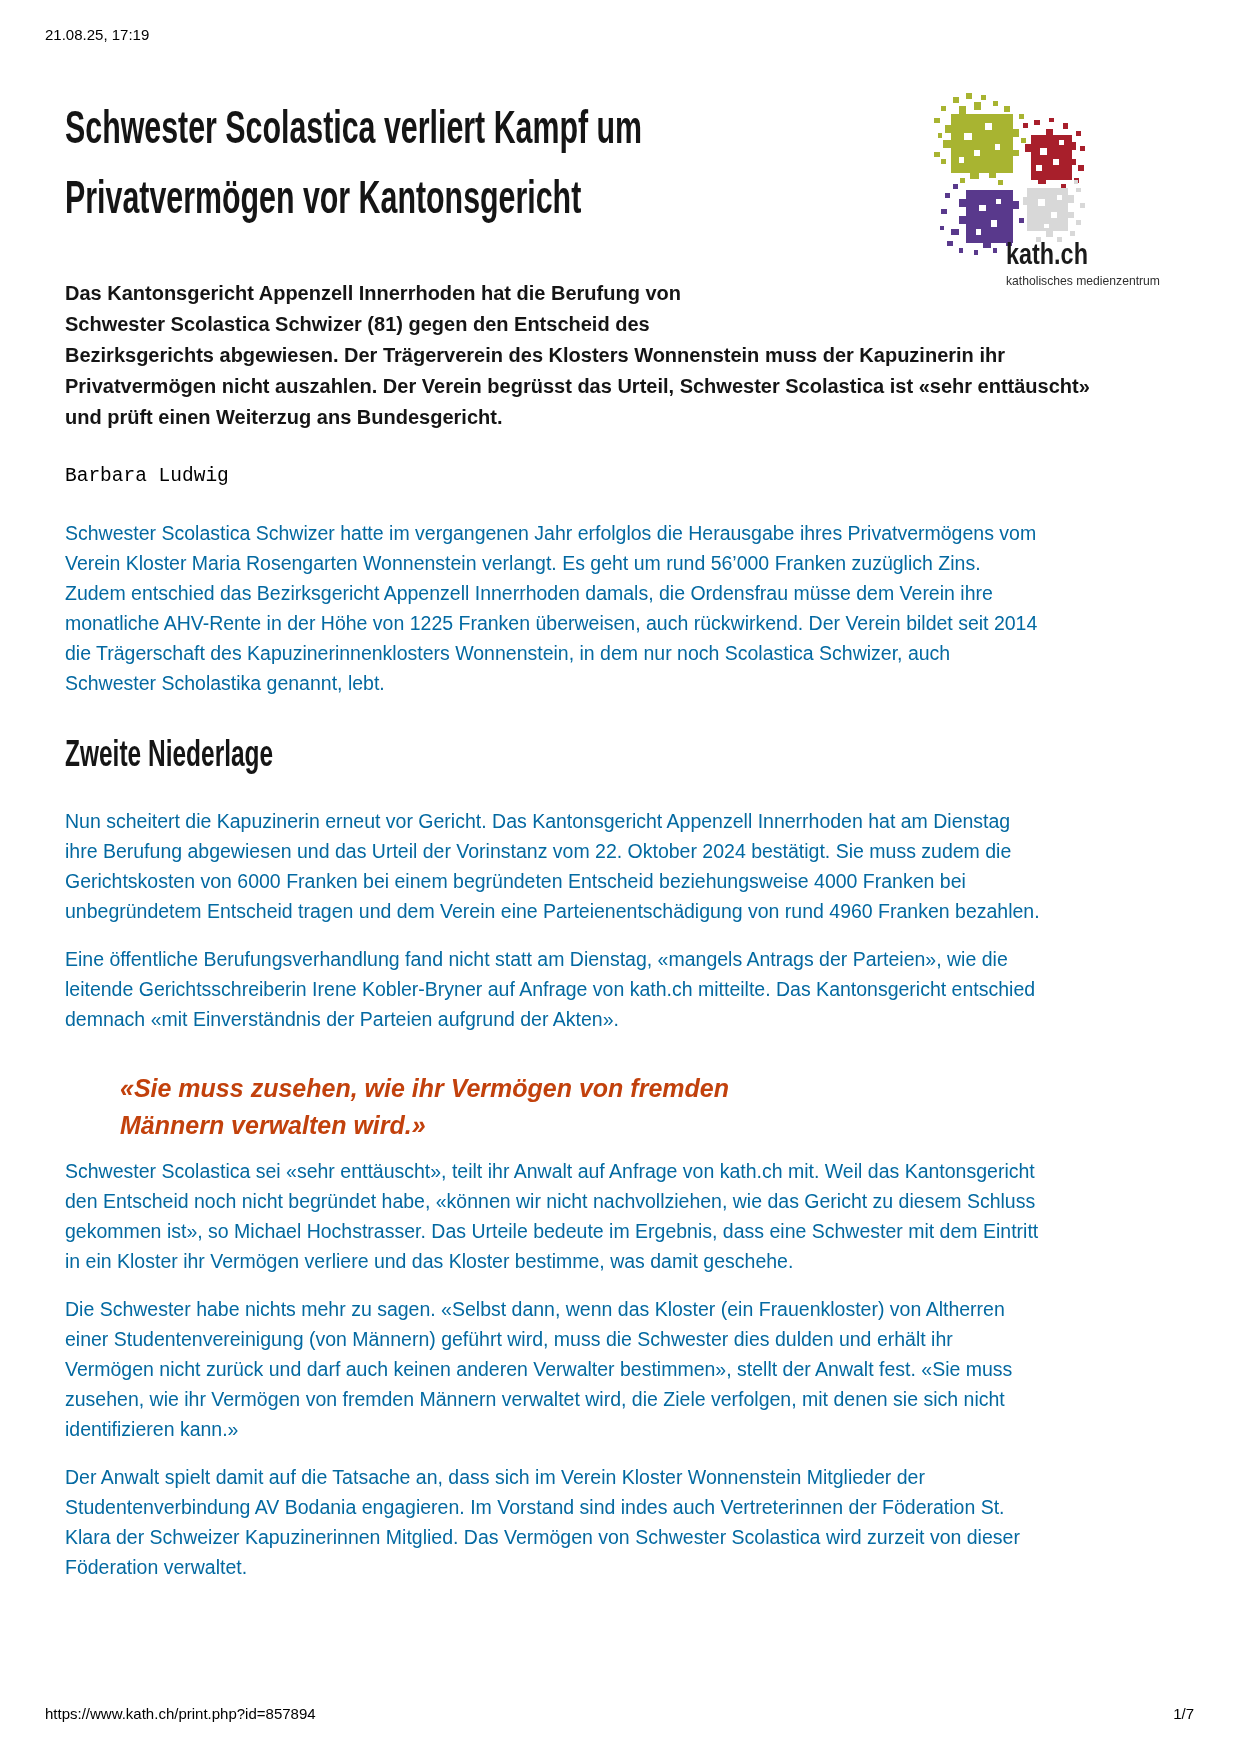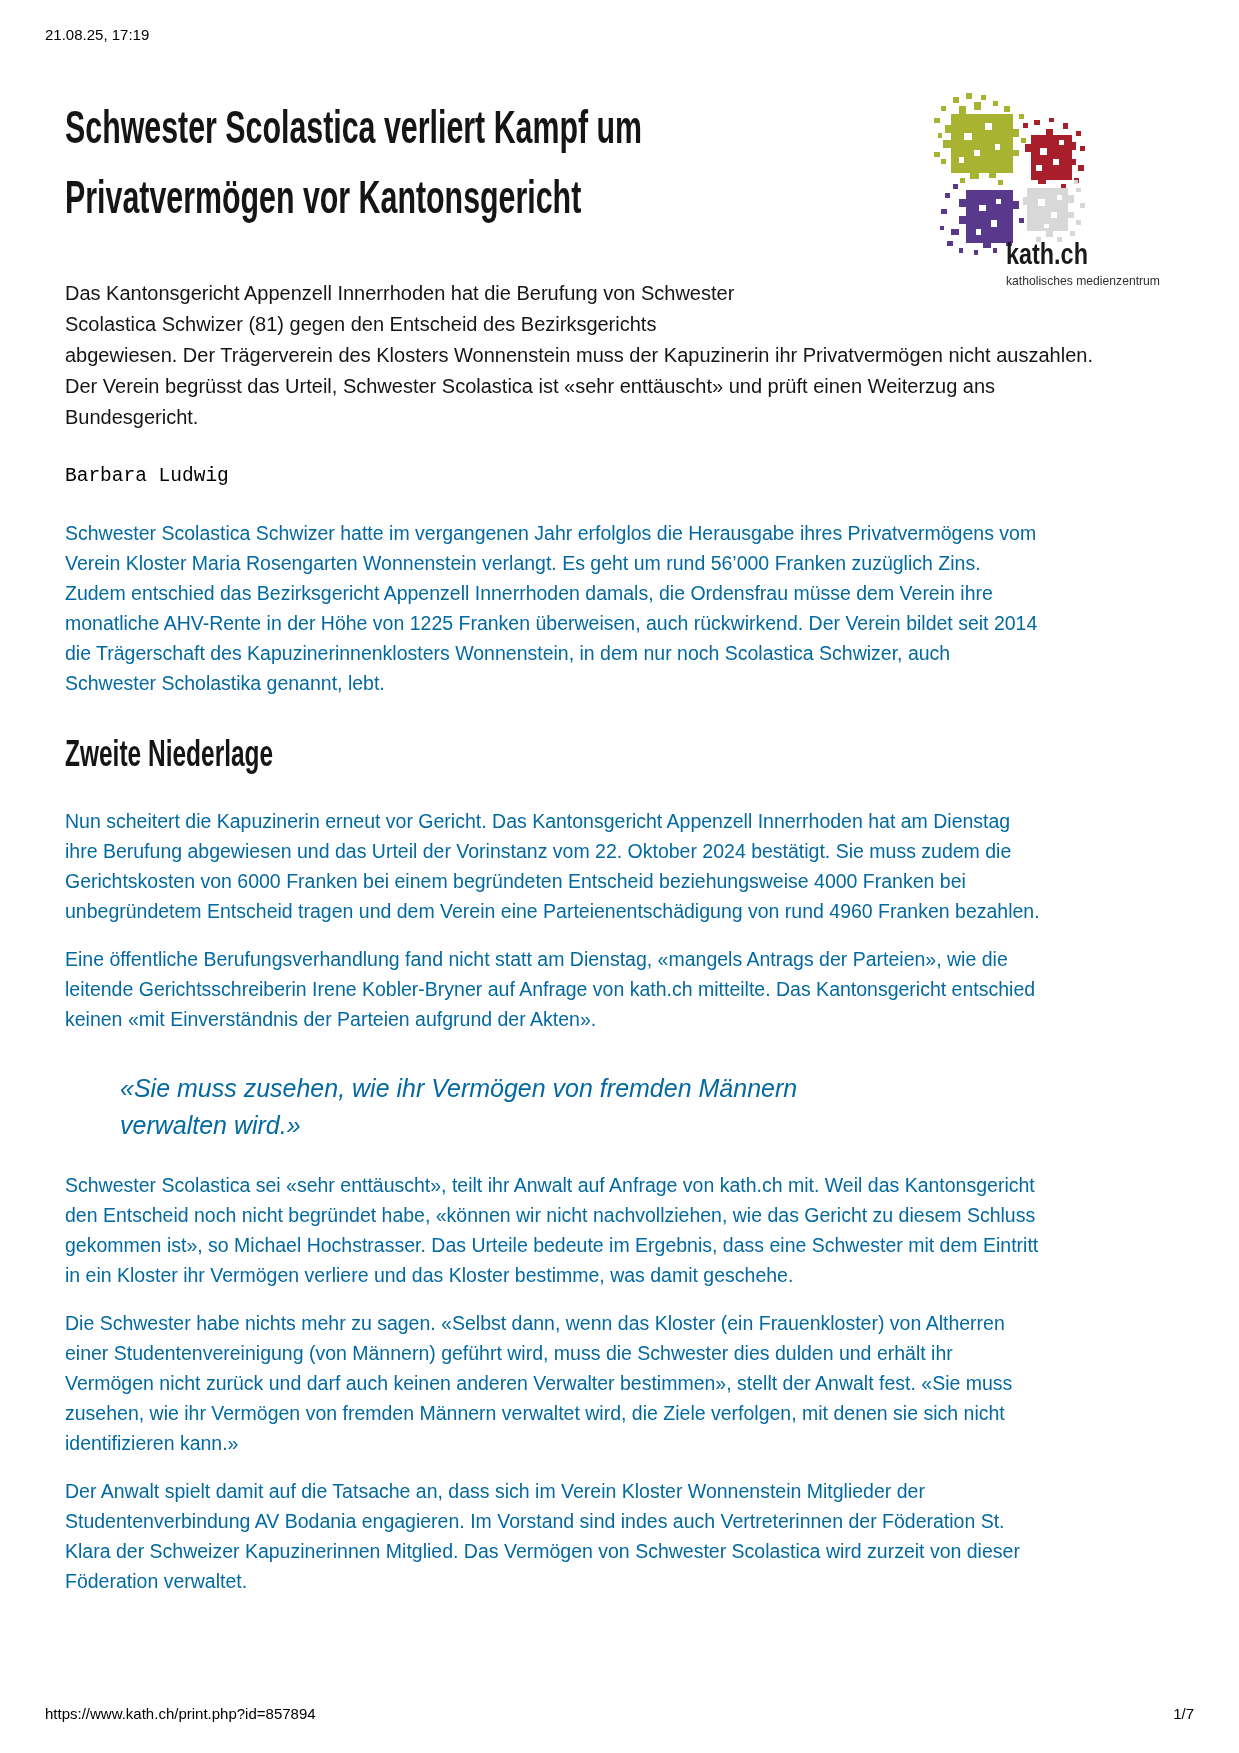--- a/index.html
+++ b/index.html
@@ -21,28 +21,28 @@
   .article{position:absolute;top:84px;left:65px;width:1110px;}
   .logo{float:right;width:385px;height:220px;margin:6px 0 10px 18px;position:relative;}
   .logo svg{position:absolute;left:142px;top:0;}
   .logo-text{position:absolute;left:216px;top:148px;white-space:nowrap;}
   .logo-name{display:block;font-size:30px;font-weight:bold;color:#1a1a1a;
     transform:scaleX(.78);transform-origin:left top;line-height:32px;}
   .logo-tagline{display:block;font-size:13.5px;color:#2e2e2e;margin-top:3px;
     transform:scaleX(.9);transform-origin:left top;}
   h1.title{margin:8px 0 46px 0;font-size:46px;font-weight:bold;line-height:70px;
     color:#151515;white-space:nowrap;transform:scaleX(.66);transform-origin:left top;}
-  p.lead{margin:0 0 28px 0;max-width:1030px;font-size:20px;font-weight:normal;
+  p.lead{margin:0 0 28px 0;max-width:1030px;font-size:20px;font-weight:bold;
     line-height:31px;color:#151515;}
   p.author{margin:0 0 27px 0;max-width:975px;font-size:19.5px;line-height:30px;color:#000000;font-family:Liberation Mono, monospace;}
   p.body{margin:0 0 18px 0;max-width:975px;font-size:19.5px;line-height:30px;color:#0369a1;}
   h2.section{margin:34px 0 30px 0;font-size:36px;font-weight:bold;line-height:44px;
     color:#151515;white-space:nowrap;transform:scaleX(.68);transform-origin:left top;}
-  blockquote.pull-quote{margin:36px 0 26px 55px;max-width:700px;font-size:25px;
-    font-style:italic;line-height:37px;color:#0369a1;}
+  blockquote.pull-quote{margin:36px 0 12px 55px;max-width:700px;font-size:25px;
+    font-style:italic;line-height:37px;color:#c2410c;font-weight:bold;}
   
   .lg-g{fill:var(--lg-green,#a8b431);} .lg-r{fill:var(--lg-red,#a81f2b);}
   .lg-p{fill:var(--lg-purple,#59398c);} .lg-gy{fill:var(--lg-gray,#d8d8d8);}
   .lg-w{fill:#ffffff;}
 </style>
 </head>
 <body>
 
 <div class="print-header">
   <span class="date">21.08.25, 17:19</span>
@@ -159,21 +159,21 @@
 
   <p class="lead">Das Kantonsgericht Appenzell Innerrhoden hat die Berufung von Schwester Scolastica Schwizer (81) gegen den Entscheid des Bezirksgerichts abgewiesen. Der Trägerverein des Klosters Wonnenstein muss der Kapuzinerin ihr Privatvermögen nicht auszahlen. Der Verein begrüsst das Urteil, Schwester Scolastica ist «sehr enttäuscht» und prüft einen Weiterzug ans Bundesgericht.</p>
 
   <p class="author">Barbara Ludwig</p>
 
   <p class="body">Schwester Scolastica Schwizer hatte im vergangenen Jahr erfolglos die Herausgabe ihres Privatvermögens vom Verein Kloster Maria Rosengarten Wonnenstein verlangt. Es geht um rund 56’000 Franken zuzüglich Zins. Zudem entschied das Bezirksgericht Appenzell Innerrhoden damals, die Ordensfrau müsse dem Verein ihre monatliche AHV-Rente in der Höhe von 1225 Franken überweisen, auch rückwirkend. Der Verein bildet seit 2014 die Trägerschaft des Kapuzinerinnenklosters Wonnenstein, in dem nur noch Scolastica Schwizer, auch Schwester Scholastika genannt, lebt.</p>
 
   <h2 class="section">Zweite Niederlage</h2>
 
   <p class="body">Nun scheitert die Kapuzinerin erneut vor Gericht. Das Kantonsgericht Appenzell Innerrhoden hat am Dienstag ihre Berufung abgewiesen und das Urteil der Vorinstanz vom 22. Oktober 2024 bestätigt. Sie muss zudem die Gerichtskosten von 6000 Franken bei einem begründeten Entscheid beziehungsweise 4000 Franken bei unbegründetem Entscheid tragen und dem Verein eine Parteienentschädigung von rund 4960 Franken bezahlen.</p>
-  <p class="body">Eine öffentliche Berufungsverhandlung fand nicht statt am Dienstag, «mangels Antrags der Parteien», wie die leitende Gerichtsschreiberin Irene Kobler-Bryner auf Anfrage von kath.ch mitteilte. Das Kantonsgericht entschied keinen «mit Einverständnis der Parteien aufgrund der Akten».</p>
+  <p class="body">Eine öffentliche Berufungsverhandlung fand nicht statt am Dienstag, «mangels Antrags der Parteien», wie die leitende Gerichtsschreiberin Irene Kobler-Bryner auf Anfrage von kath.ch mitteilte. Das Kantonsgericht entschied demnach «mit Einverständnis der Parteien aufgrund der Akten».</p>
 
   <blockquote class="pull-quote">«Sie muss zusehen, wie ihr Vermögen von fremden Männern verwalten wird.»</blockquote>
 
   <p class="body">Schwester Scolastica sei «sehr enttäuscht», teilt ihr Anwalt auf Anfrage von kath.ch mit. Weil das Kantonsgericht den Entscheid noch nicht begründet habe, «können wir nicht nachvollziehen, wie das Gericht zu diesem Schluss gekommen ist», so Michael Hochstrasser. Das Urteile bedeute im Ergebnis, dass eine Schwester mit dem Eintritt in ein Kloster ihr Vermögen verliere und das Kloster bestimme, was damit geschehe.</p>
   <p class="body">Die Schwester habe nichts mehr zu sagen. «Selbst dann, wenn das Kloster (ein Frauenkloster) von Altherren einer Studentenvereinigung (von Männern) geführt wird, muss die Schwester dies dulden und erhält ihr Vermögen nicht zurück und darf auch keinen anderen Verwalter bestimmen», stellt der Anwalt fest. «Sie muss zusehen, wie ihr Vermögen von fremden Männern verwaltet wird, die Ziele verfolgen, mit denen sie sich nicht identifizieren kann.»</p>
   <p class="body">Der Anwalt spielt damit auf die Tatsache an, dass sich im Verein Kloster Wonnenstein Mitglieder der Studentenverbindung AV Bodania engagieren. Im Vorstand sind indes auch Vertreterinnen der Föderation St. Klara der Schweizer Kapuzinerinnen Mitglied. Das Vermögen von Schwester Scolastica wird zurzeit von dieser Föderation verwaltet.</p>
 
 </div>
 
 <div class="print-footer">

